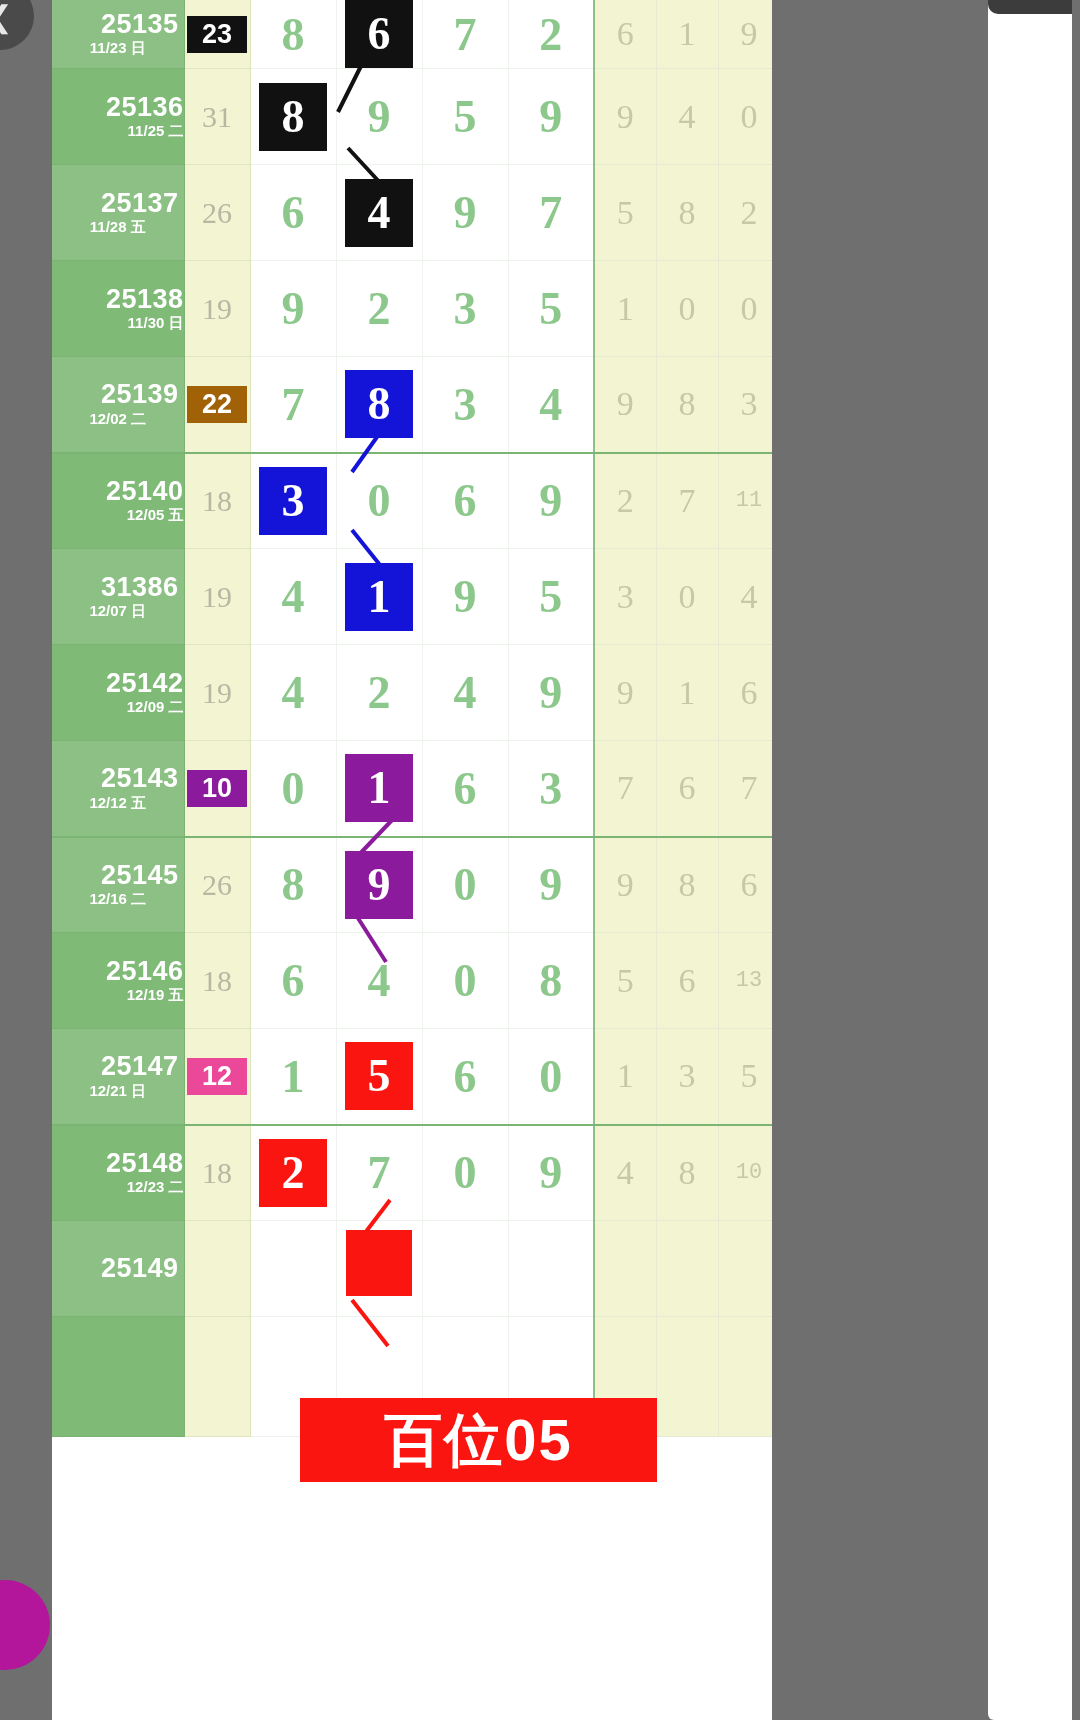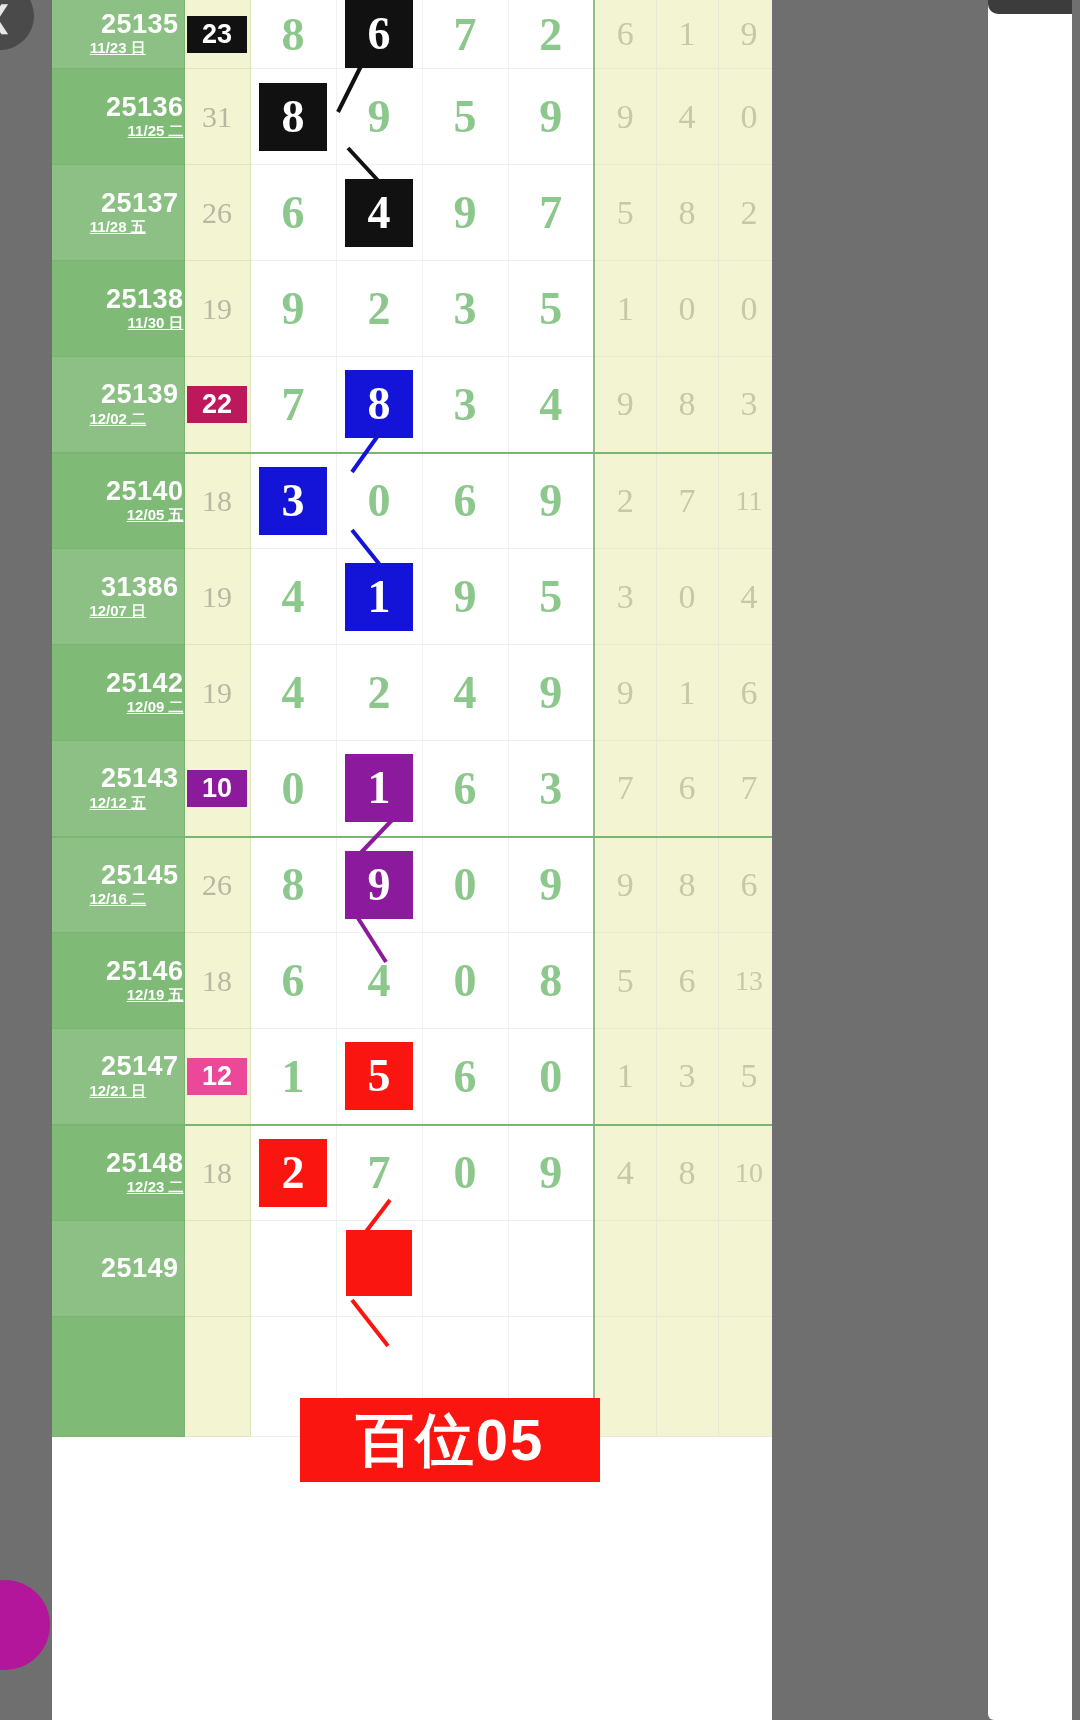--- a/index.html
+++ b/index.html
@@ -128,21 +128,20 @@
     font-size: 27px;
     font-weight: bold;
     line-height: 1.05;
     letter-spacing: .5px;
     margin-left: 44px;
   }
   .issue .dt {
     font-size: 15px;
     font-weight: bold;
     line-height: 1.3;
-    text-decoration: underline;
   }
 
   
   .sum {
     background: #f3f5d2;
     color: #b7b7a4;
     font-size: 30px;
     font-family: "Liberation Serif", serif;
     border-bottom: 1px solid #e3e7c0;
     border-right: 1px solid #dfe4bb;
@@ -180,38 +179,38 @@
 
   
   .tail {
     background: #f3f5d2;
     color: #c6c9a4;
     font-size: 34px;
     font-family: "Liberation Serif", serif;
     border-bottom: 1px solid #e6ead0;
     border-right: 1px solid #e6ead0;
   }
-  .tail.small { font-size: 28px; }
+  .tail.small { font-size: 22px; font-family: Liberation Mono, monospace; }
   .tail.first { border-left: 2px solid #8cc084; }
 
   
   tr.group-end td { border-bottom: 2px solid #7bb573; }
 
   
   .predict-square {
     display: inline-block;
     width: 66px;
     height: 66px;
     background: #fb1511;
   }
   .banner {
     position: absolute;
     left: 248px;
     top: 1398px;
-    width: 300px;
+    width: 357px;
     height: 84px;
     background: #fb1511;
     color: #ffffff;
     font-size: 58px;
     font-weight: bold;
     line-height: 84px;
     text-align: center;
     letter-spacing: 2px;
     z-index: 3;
   }
@@ -309,21 +308,21 @@
             <td class="dig"><span>5</span></td>
             <td class="tail first"><span>1</span></td>
             <td class="tail"><span>0</span></td>
             <td class="tail"><span>0</span></td>
           </tr>
           <tr class="row group-end">
             <td class="issue">
               <div class="no">25139</div>
               <div class="dt">12/02 二</div>
             </td>
-            <td class="sum"><span class="chip" style="background: #be185d;">22</span></td>
+            <td class="sum"><span class="chip" style="background: #a16207;">22</span></td>
             <td class="dig"><span>7</span></td>
             <td class="dig"><span class="mark" style="background: rgb(20, 20, 216);">8</span></td>
             <td class="dig"><span>3</span></td>
             <td class="dig"><span>4</span></td>
             <td class="tail first"><span>9</span></td>
             <td class="tail"><span>8</span></td>
             <td class="tail"><span>3</span></td>
           </tr>
           <tr class="row">
             <td class="issue alt">

